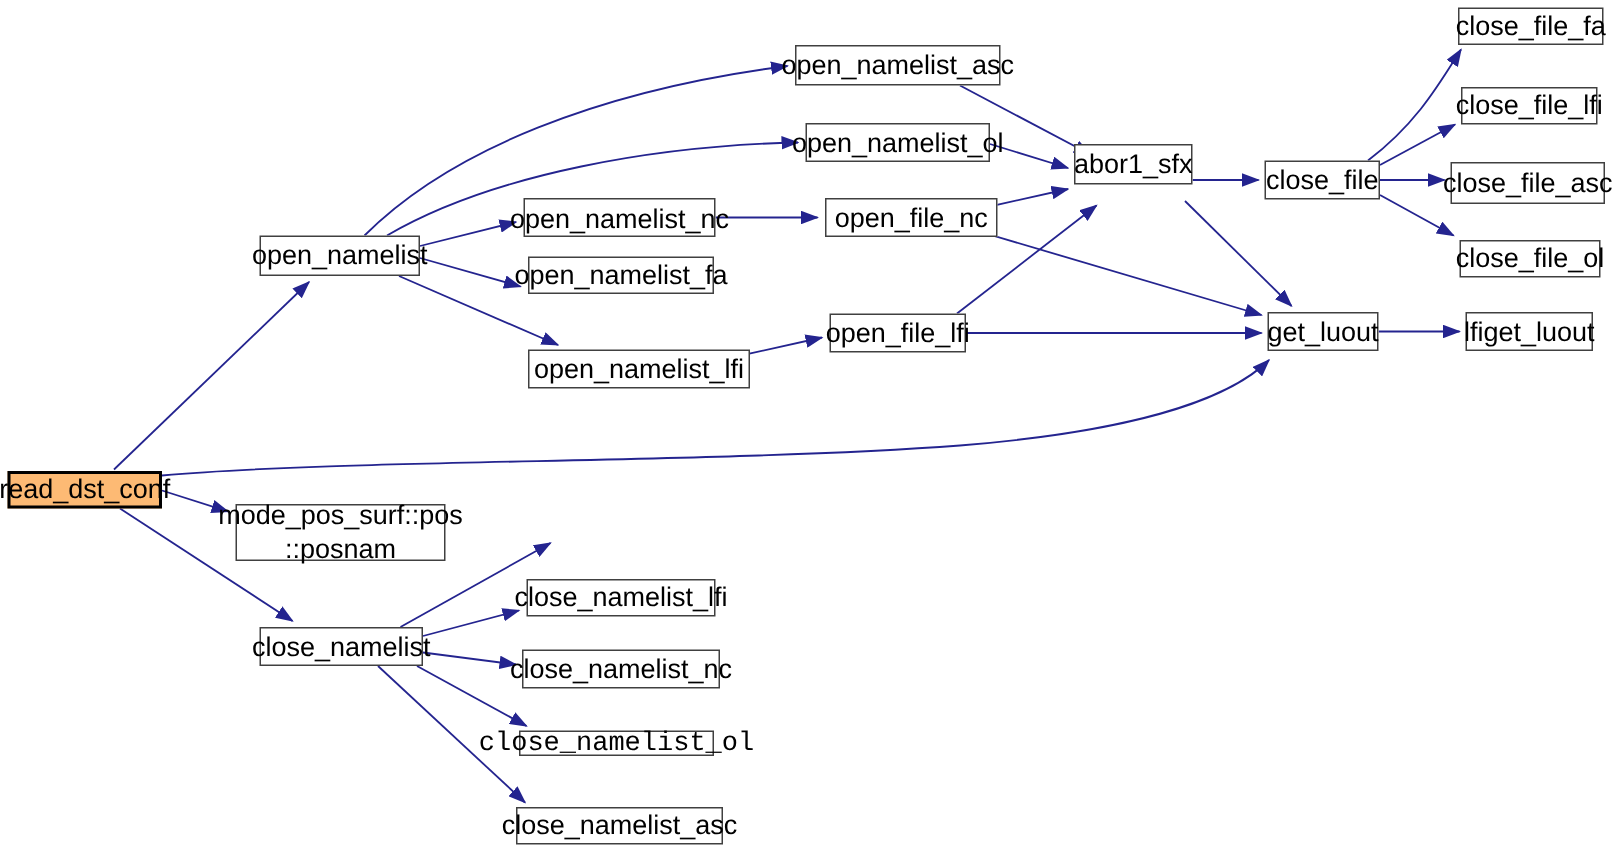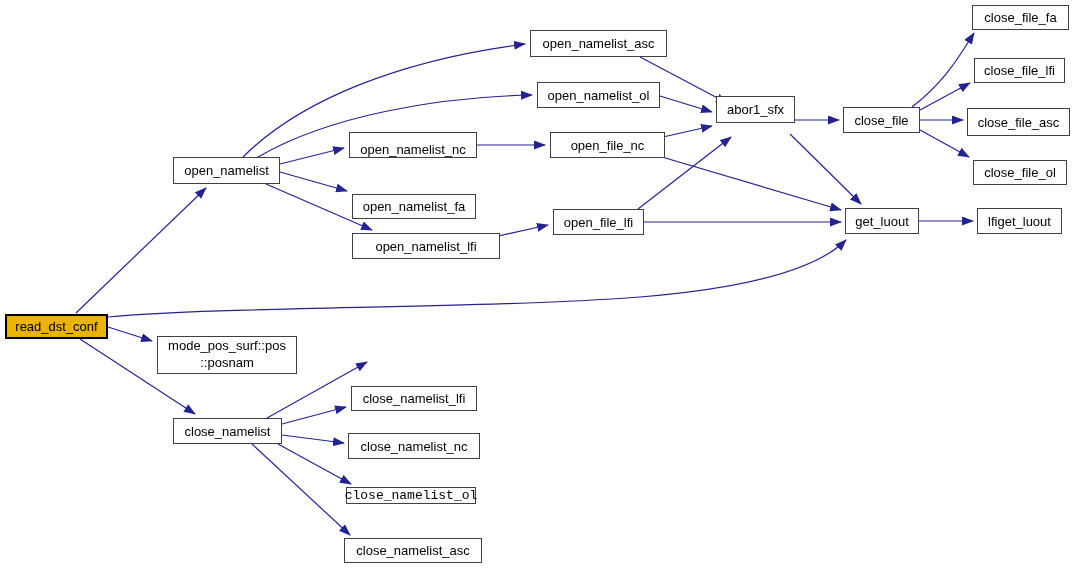--- a/index.html
+++ b/index.html
@@ -10,28 +10,28 @@
     font-family:"Liberation Sans", sans-serif;
     overflow:hidden;
   }
   #edges{position:absolute;left:0;top:0;z-index:1;}
   .node{
     position:absolute;z-index:2;
     display:flex;align-items:center;justify-content:center;
     background:#ffffff;
     border:1px solid #404040;
     color:#000000;
-    font-size:13px;
+    font-size:18px;
     box-sizing:border-box;
     text-align:center;
     white-space:nowrap;
     cursor:pointer;
   }
   .node.highlight{
-    background:#eab308;
+    background:#fdba74;
     border:2px solid #000000;
     justify-content:center;
   }
   .node.two-line{flex-direction:column;line-height:1.3;white-space:nowrap;}
 </style>
 </head>
 <body>
 
 <div id="canvas">
 
@@ -87,21 +87,21 @@
     </div>
 
   <div class="node" style="left:537px;top:82px;width:123px;height:26px;">
       <span>open_namelist_ol</span>
     </div>
 
   <div class="node" style="left:349px;top:132px;width:128px;height:26px;align-items:flex-end;">
       <span>open_namelist_nc</span>
     </div>
 
-  <div class="node" style="left:352px;top:194px;width:124px;height:25px;">
+  <div class="node" style="left:352px;top:171px;width:124px;height:25px;">
       <span>open_namelist_fa</span>
     </div>
 
   <div class="node" style="left:352px;top:233px;width:148px;height:26px;">
       <span>open_namelist_lfi</span>
     </div>
 
   <div class="node" style="left:550px;top:132px;width:115px;height:26px;">
       <span>open_file_nc</span>
     </div>

